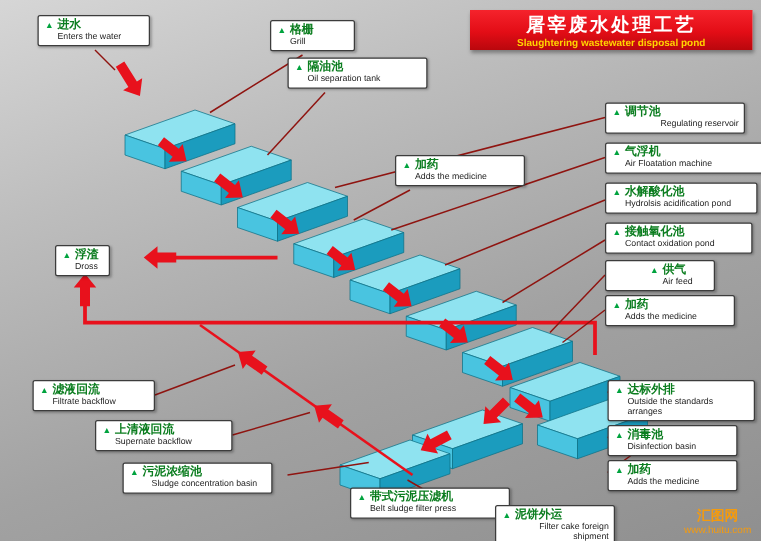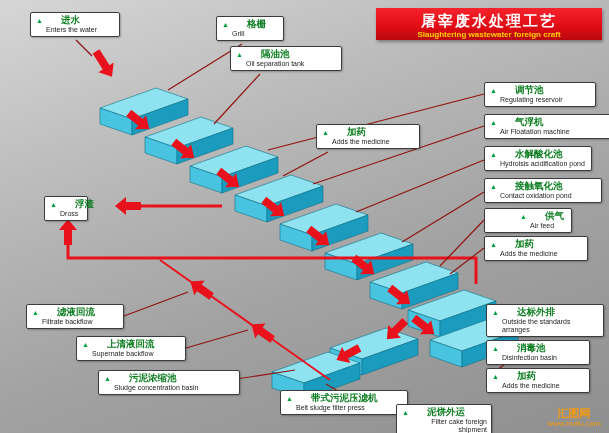--- a/index.html
+++ b/index.html
@@ -15,21 +15,21 @@
     background:linear-gradient(180deg,#f5232c 0%,#e30d16 55%,#b9070d 100%);
     text-align:center;box-shadow:1px 2px 3px rgba(0,0,0,.35);padding-top:4px;box-sizing:border-box;
   }
   .banner-zh{font-size:15px;font-weight:bold;color:#ffffff;letter-spacing:2px;line-height:1.2;}
   .banner-en{font-size:8px;font-weight:bold;color:#ffd400;line-height:1.3;}
   .label{
     position:absolute;background:#ffffff;border:1px solid #3c3c3c;border-radius:2px;
     padding:2px 4px 2px 5px;box-sizing:border-box;z-index:5;line-height:1.15;
     box-shadow:1px 1px 2px rgba(0,0,0,.25);
   }
-  .lz{display:flex;align-items:center;gap:18px;white-space:nowrap;
+  .lz{display:flex;align-items:center;gap:3px;white-space:nowrap;
       font-size:9.5px;font-weight:bold;color:#0b7d1f;}
   .tri{color:#00a33e;font-size:7px;line-height:1;}
   .le{font-size:7px;color:#1c1c1c;padding-left:10px;}
   .watermark{position:absolute;right:8px;bottom:4px;z-index:6;text-align:center;color:#ff9c00;opacity:.9;}
   .wm1{font-size:11px;font-weight:bold;line-height:1.1;}
   .wm2{font-size:8px;line-height:1.2;}
 </style>
 </head>
 <body>
 
@@ -123,21 +123,21 @@
       <polygon points="-13,-4 2,-4 2,-9 13,0 2,9 2,4 -13,4" fill="#e8111c" transform="translate(348 354) rotate(152)"></polygon>
       <polygon points="-13,-4 2,-4 2,-9 13,0 2,9 2,4 -13,4" fill="#e8111c" transform="translate(380 401) rotate(0)"></polygon>
       <polygon points="-13,-4 2,-4 2,-9 13,0 2,9 2,4 -13,4" fill="#e8111c" transform="translate(128 206) rotate(180)"></polygon>
       <polygon points="-13,-4 2,-4 2,-9 13,0 2,9 2,4 -13,4" fill="#e8111c" transform="translate(68 232) rotate(-90)"></polygon>
       <polygon points="-13,-4 2,-4 2,-9 13,0 2,9 2,4 -13,4" fill="#e8111c" transform="translate(262 332) rotate(-145)"></polygon>
       <polygon points="-13,-4 2,-4 2,-9 13,0 2,9 2,4 -13,4" fill="#e8111c" transform="translate(201 289) rotate(-145)"></polygon>
     </svg>
 
   <div class="banner">
     <div class="banner-zh">屠宰废水处理工艺</div>
-    <div class="banner-en">Slaughtering wastewater foreign craft</div>
+    <div class="banner-en">Slaughtering wastewater disposal pond</div>
   </div>
 
   <div id="labels">
       <div class="label" style="left: 30px; top: 12px; width: 90px;">
         <div class="lz">
           <span class="tri">▲</span>
           <span>进水</span>
         </div>
         <div class="le">Enters the water</div>
       </div>
@@ -148,42 +148,42 @@
         </div>
         <div class="le">Grill</div>
       </div>
       <div class="label" style="left: 230px; top: 46px; width: 112px;">
         <div class="lz">
           <span class="tri">▲</span>
           <span>隔油池</span>
         </div>
         <div class="le">Oil separation tank</div>
       </div>
-      <div class="label" style="left: 484px; top: 82px; width: 112px;">
+      <div class="label" style="left: 484px; top: 82px; width: 112px; text-align: right;">
         <div class="lz">
           <span class="tri">▲</span>
           <span>调节池</span>
         </div>
         <div class="le">Regulating reservoir</div>
       </div>
       <div class="label" style="left: 484px; top: 114px; width: 144px;">
         <div class="lz">
           <span class="tri">▲</span>
           <span>气浮机</span>
         </div>
         <div class="le">Air Floatation machine</div>
       </div>
       <div class="label" style="left: 316px; top: 124px; width: 104px;">
         <div class="lz">
           <span class="tri">▲</span>
           <span>加药</span>
         </div>
         <div class="le">Adds the medicine</div>
       </div>
-      <div class="label" style="left: 484px; top: 146px; width: 108px;">
+      <div class="label" style="left: 484px; top: 146px; width: 122px;">
         <div class="lz">
           <span class="tri">▲</span>
           <span>水解酸化池</span>
         </div>
         <div class="le">Hydrolsis acidification pond</div>
       </div>
       <div class="label" style="left: 484px; top: 178px; width: 118px;">
         <div class="lz">
           <span class="tri">▲</span>
           <span>接触氧化池</span>
@@ -239,21 +239,21 @@
         </div>
         <div class="le">Filtrate backflow</div>
       </div>
       <div class="label" style="left: 76px; top: 336px; width: 110px;">
         <div class="lz">
           <span class="tri">▲</span>
           <span>上清液回流</span>
         </div>
         <div class="le">Supernate backflow</div>
       </div>
-      <div class="label" style="left: 98px; top: 370px; width: 142px;">
+      <div class="label" style="left: 98px; top: 370px; width: 120px; text-align: center;">
         <div class="lz">
           <span class="tri">▲</span>
           <span>污泥浓缩池</span>
         </div>
         <div class="le">Sludge concentration basin</div>
       </div>
       <div class="label" style="left: 280px; top: 390px; width: 128px;">
         <div class="lz">
           <span class="tri">▲</span>
           <span>带式污泥压滤机</span>

